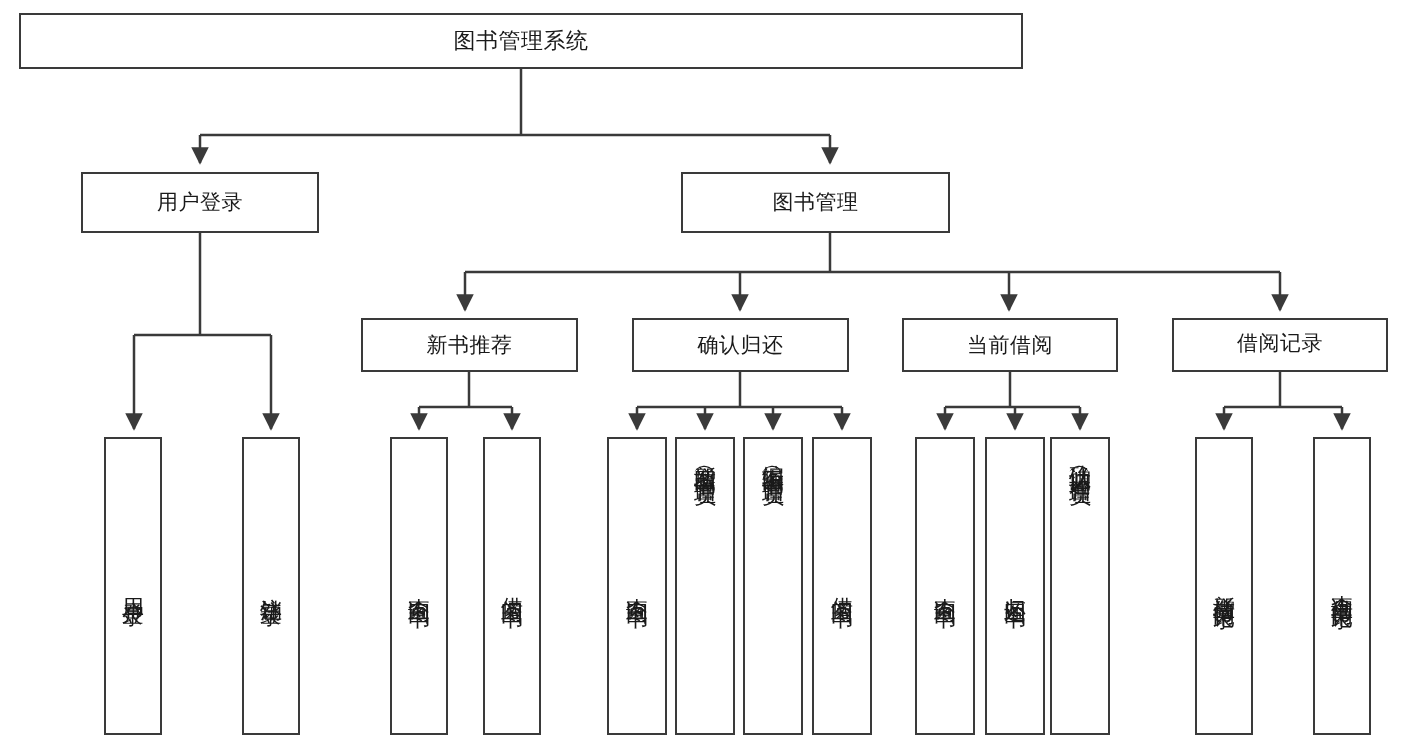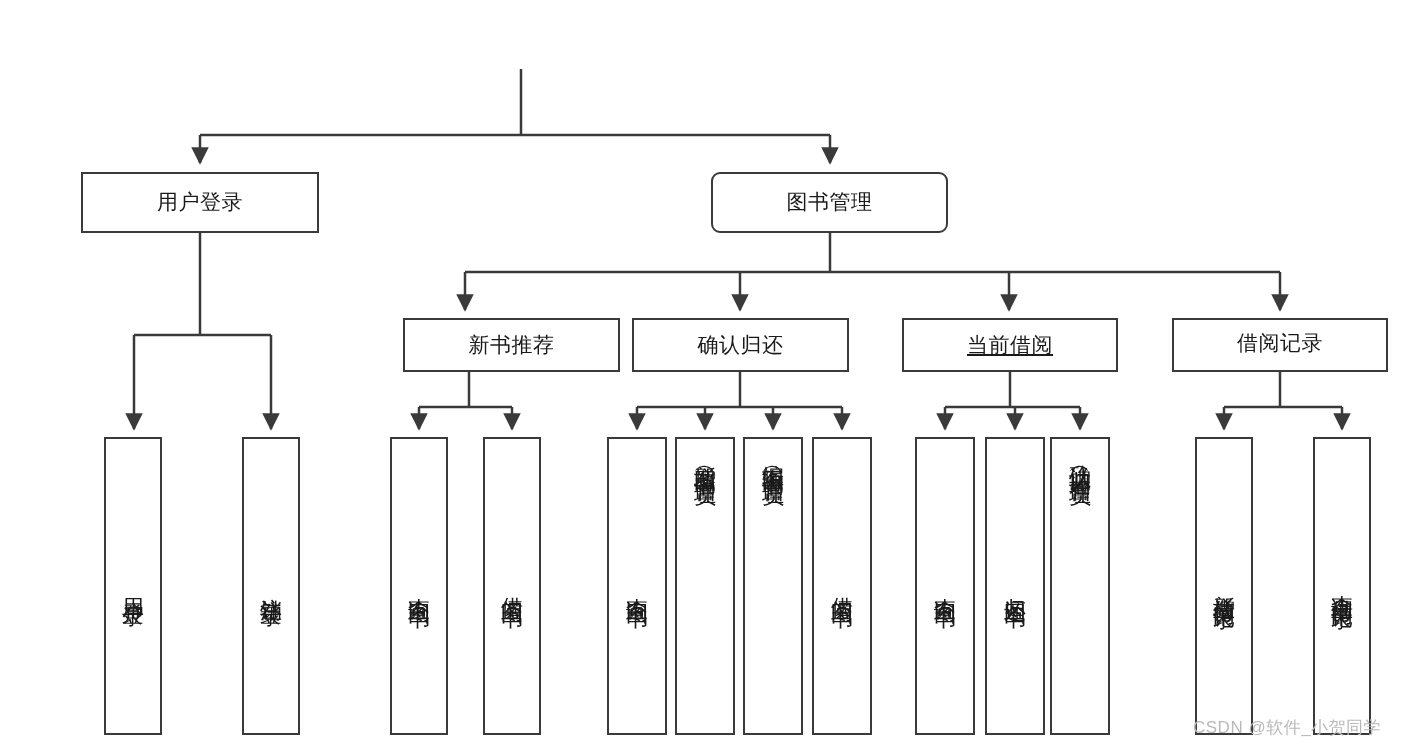--- a/index.html
+++ b/index.html
@@ -128,35 +128,38 @@
       <path d="M 1015 407 L 1015 429" marker-end="url(#arrow)"></path>
       <path d="M 1080 407 L 1080 429" marker-end="url(#arrow)"></path>
 
       <path d="M 1280 372 L 1280 407"></path>
       <path d="M 1224 407 L 1342 407"></path>
       <path d="M 1224 407 L 1224 429" marker-end="url(#arrow)"></path>
       <path d="M 1342 407 L 1342 429" marker-end="url(#arrow)"></path>
     </g>
   </svg>
 
+  <div class="node h root" id="n-root" style="left: 19px; top: 13px; width: 1004px; height: 56px;">
+    <span class="label">图书管理系统</span>
+  </div>
 
   <div class="node h" id="n-l2-0" style="left: 81px; top: 172px; width: 238px; height: 61px;">
     <span class="label">用户登录</span>
   </div>
-  <div class="node h" id="n-l2-1" style="left: 711px; top: 172px; width: 237px; height: 61px; border-radius: 9px;">
+  <div class="node h" id="n-l2-1" style="left: 681px; top: 172px; width: 269px; height: 61px;">
     <span class="label">图书管理</span>
   </div>
 
-  <div class="node h" id="n-l3-0" style="left: 361px; top: 318px; width: 217px; height: 54px; margin-left: 42px;">
+  <div class="node h" id="n-l3-0" style="left: 361px; top: 318px; width: 217px; height: 54px;">
     <span class="label">新书推荐</span>
   </div>
   <div class="node h" id="n-l3-1" style="left: 632px; top: 318px; width: 217px; height: 54px;">
     <span class="label">确认归还</span>
   </div>
-  <div class="node h" id="n-l3-2" style="left: 902px; top: 318px; width: 216px; height: 54px; text-decoration: underline;">
+  <div class="node h" id="n-l3-2" style="left: 902px; top: 318px; width: 216px; height: 54px;">
     <span class="label">当前借阅</span>
   </div>
   <div class="node h" id="n-l3-3" style="left: 1172px; top: 318px; width: 216px; height: 54px; font-family: Liberation Mono, monospace;">
     <span class="label">借阅记录</span>
   </div>
 
   <div class="node v centered" id="n-lf-0" style="left: 104px; top: 437px; width: 58px; height: 298px;">
     <span class="label">用户登录</span>
   </div>
   <div class="node v centered" id="n-lf-1" style="left: 242px; top: 437px; width: 58px; height: 298px;">
@@ -189,15 +192,14 @@
   <div class="node v" id="n-lf-10" style="left: 1050px; top: 437px; width: 60px; height: 298px;">
     <span class="label">确认归还（管理员）</span>
   </div>
   <div class="node v centered" id="n-lf-11" style="left: 1195px; top: 437px; width: 58px; height: 298px;">
     <span class="label">新增借阅记录</span>
   </div>
   <div class="node v centered" id="n-lf-12" style="left: 1313px; top: 437px; width: 58px; height: 298px;">
     <span class="label">查询借阅记录</span>
   </div>
 
-  <div class="watermark">CSDN @软件_小贺同学</div>
 
 </div>
 
 </body></html>

